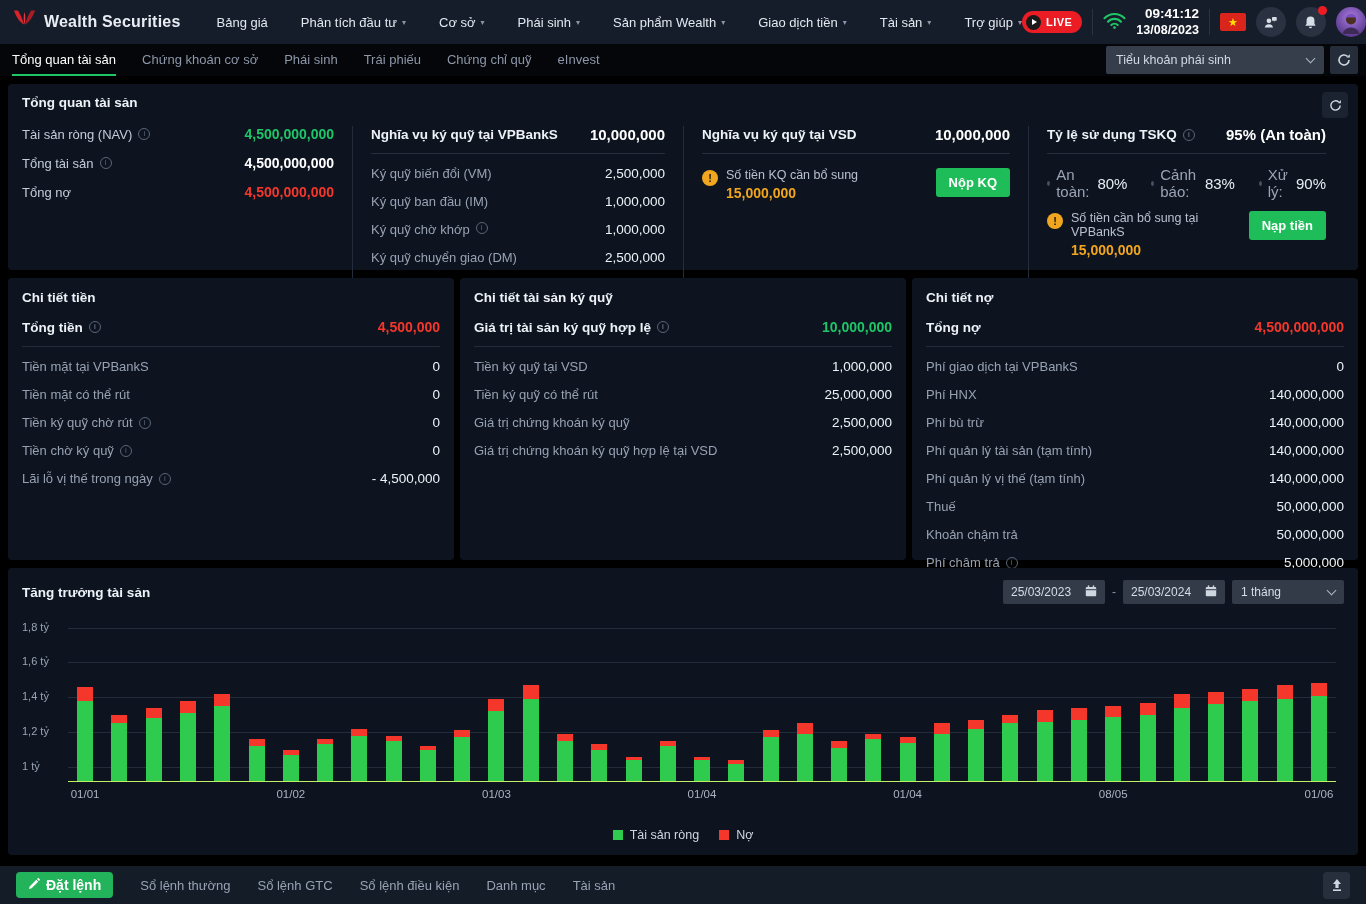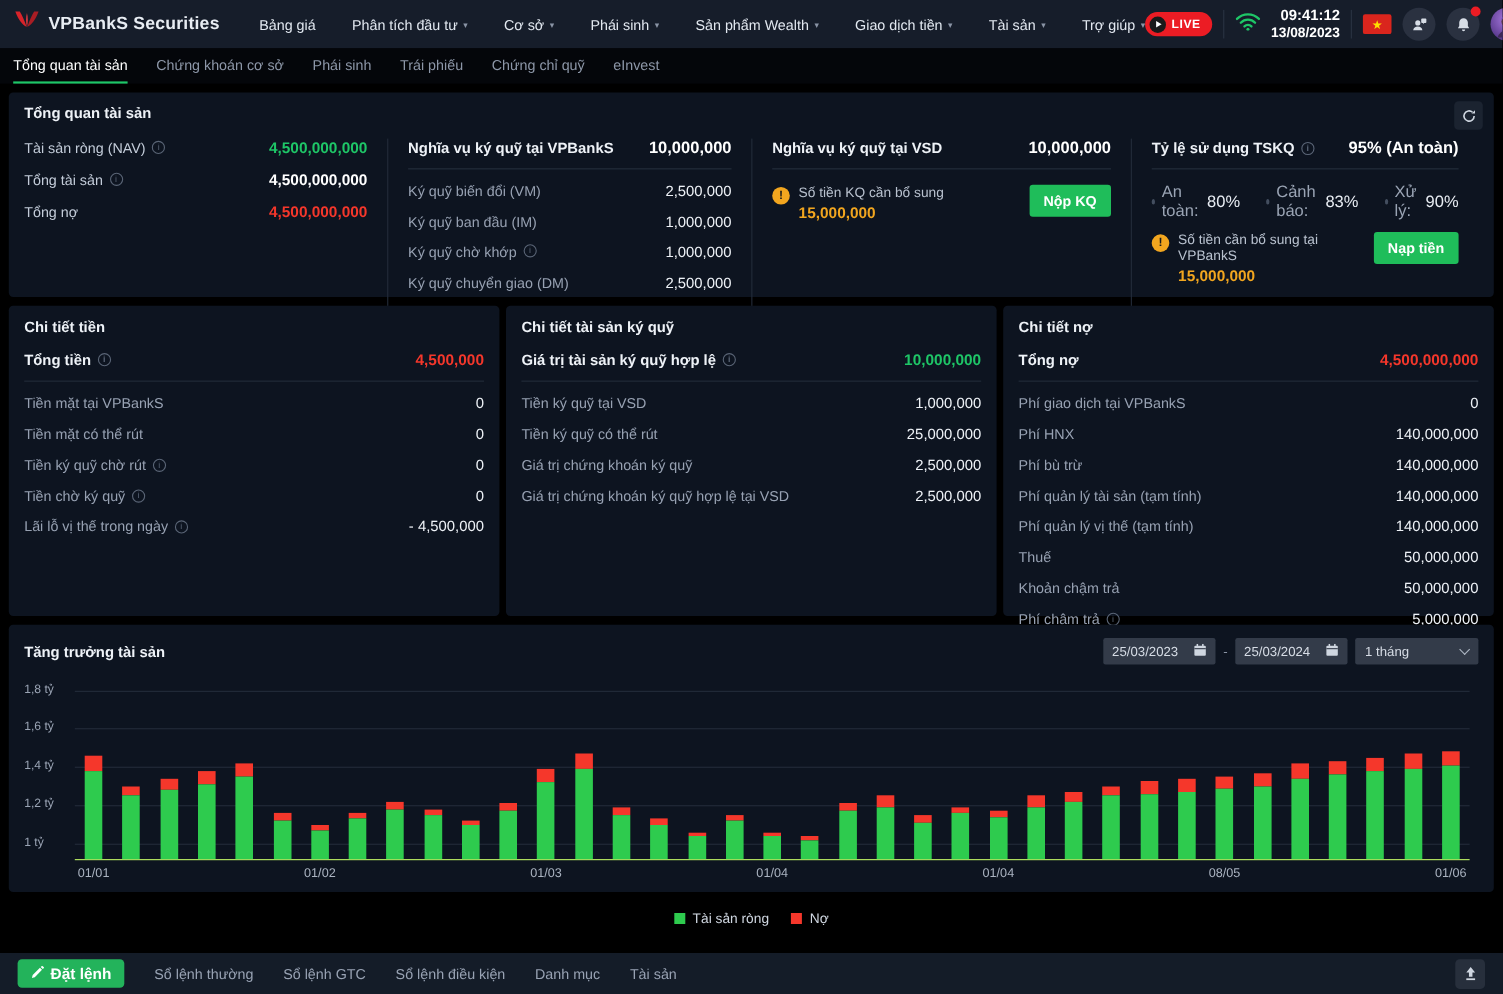--- a/index.html
+++ b/index.html
@@ -90,21 +90,21 @@
   .d-row .val { font-size:13.5px; color:#eef2f7; }
 
   .c-green { color:#1ec667; }
   .c-red { color:#f5372b; }
   .c-white { color:#fff; }
 
   .info-icon { width:12px; height:12px; min-width:12px; border:1px solid #5a6576; border-radius:50%;
     color:#5a6576; font-size:8px; line-height:10px; text-align:center; display:inline-block; cursor:pointer; font-style:normal; }
 
   
-  .chart-panel { height:243px; padding:12px 14px; position:relative; }
+  .chart-panel { height:287px; padding:12px 14px; position:relative; }
   .chart-head { display:flex; align-items:center; justify-content:space-between; }
   .chart-controls { display:flex; align-items:center; gap:7px; }
   .date-box { width:102px; height:24px; background:#333b49; border-radius:2px; display:flex; align-items:center;
     justify-content:space-between; padding:0 8px; cursor:pointer; }
   .date-box span { font-size:12px; color:#d6dce5; }
   .dash { color:#8a94a5; font-size:12px; }
   .period-select { width:112px; height:24px; background:#333b49; border-radius:2px; display:flex; align-items:center;
     justify-content:space-between; padding:0 9px; cursor:pointer; }
   .period-select span { font-size:12px; color:#d6dce5; }
   .chart-area { position:relative; height:196px; margin-top:14px; }
@@ -135,21 +135,21 @@
 
 <header class="topbar">
   <div class="logo">
     <span>
       <svg width="25" height="22" viewBox="0 0 26 22">
         <path d="M2 1 C5 9 8.5 13.5 12.6 15.6 C10.8 10 8.6 4.8 6.2 1 Z" fill="#d8232a"></path>
         <path d="M24 1 C21 9 17.5 13.5 13.4 15.6 C15.2 10 17.4 4.8 19.8 1 Z" fill="#a81d24"></path>
         <path d="M13 16 C11.9 11.4 11.9 6.2 13 2.6 C14.1 6.2 14.1 11.4 13 16 Z" fill="#e0393f"></path>
       </svg>
     </span>
-    <span class="logo-text">VPBankS Securities</span>
+    <span class="logo-text">Wealth Securities</span>
   </div>
   <nav class="main-nav">
       <div class="nav-item">
         <span>Bảng giá</span>
       </div>
       <div class="nav-item">
         <span>Phân tích đầu tư</span>
         <span class="caret">▾</span>
       </div>
       <div class="nav-item">
@@ -226,20 +226,32 @@
 
 <div class="tabbar">
   <div class="tabs">
       <div class="tab active">Tổng quan tài sản</div>
       <div class="tab">Chứng khoán cơ sở</div>
       <div class="tab">Phái sinh</div>
       <div class="tab">Trái phiếu</div>
       <div class="tab">Chứng chỉ quỹ</div>
       <div class="tab">eInvest</div>
     </div>
+  <div class="tab-right">
+    <div class="acct-select">
+      <span>Tiểu khoản phái sinh</span>
+      <span class="chev"></span>
+    </div>
+    <div class="sq-btn">
+      <svg width="14" height="14" viewBox="0 0 14 14">
+        <path d="M12 7 a5 5 0 1 1 -1.6 -3.7" fill="none" stroke="#cfd6e0" stroke-width="1.6"></path>
+        <path d="M12.8 1.2 v3.4 h-3.4 Z" fill="#cfd6e0"></path>
+      </svg>
+    </div>
+  </div>
 </div>
 
 <div class="content">
 
   <section class="panel overview">
     <div class="panel-title">Tổng quan tài sản</div>
     <div class="ov-refresh">
       <svg width="13" height="13" viewBox="0 0 14 14">
         <path d="M12 7 a5 5 0 1 1 -1.6 -3.7" fill="none" stroke="#cfd6e0" stroke-width="1.6"></path>
         <path d="M12.8 1.2 v3.4 h-3.4 Z" fill="#cfd6e0"></path>

